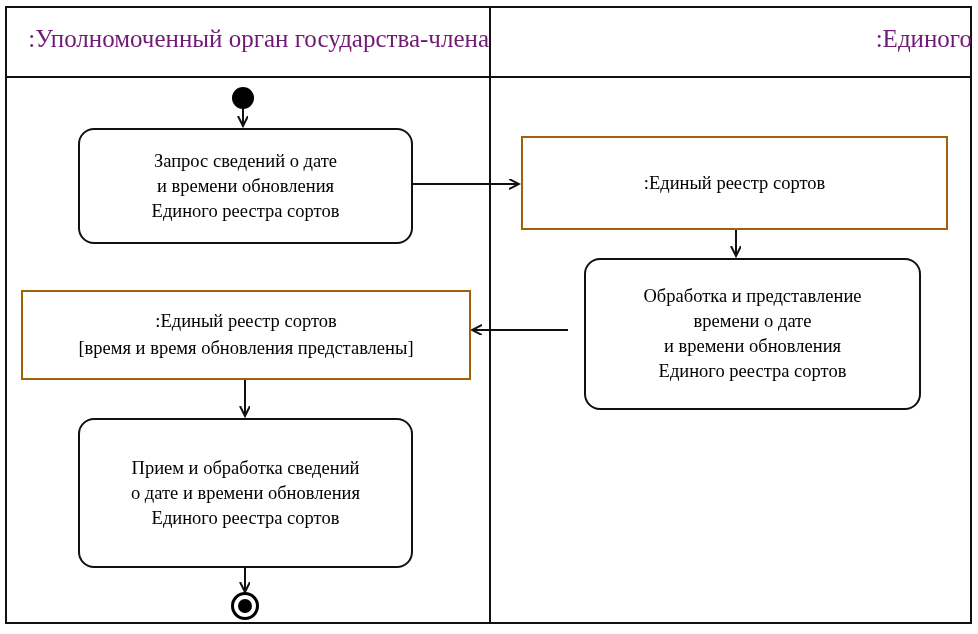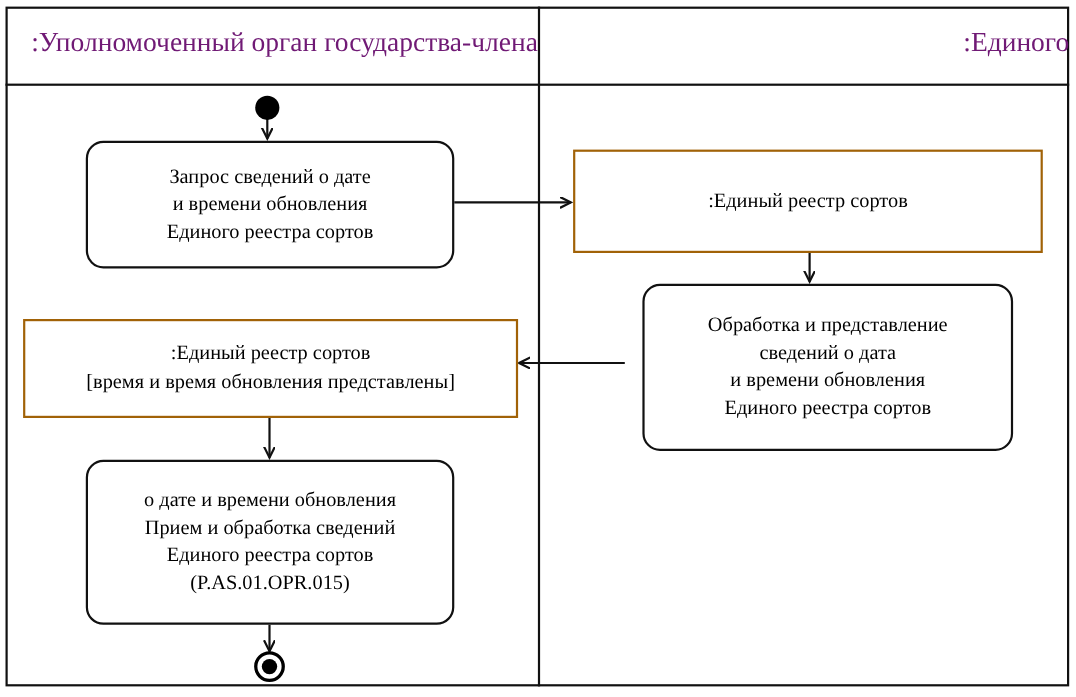--- a/index.html
+++ b/index.html
@@ -163,32 +163,31 @@
     <span class="nline">и времени обновления</span>
     <span class="nline">Единого реестра сортов</span>
   </div>
 
   <div class="objectnode" style="left:521px; top:136px; width:427px; height:94px;">
     <span class="nline">:Единый реестр сортов</span>
   </div>
 
   <div class="activity" style="left:568px; top:258px; width:337px; height:152px;margin-left:16px;">
     <span class="nline">Обработка и представление</span>
-    <span class="nline">сведений о дата</span>
+    <span class="nline">времени о дате</span>
     <span class="nline">и времени обновления</span>
     <span class="nline">Единого реестра сортов</span>
   </div>
 
   <div class="objectnode" style="left:21px; top:290px; width:450px; height:90px;">
     <span class="nline">:Единый реестр сортов</span>
     <span class="nline">[время и время обновления представлены]</span>
   </div>
 
   <div class="activity" style="left:78px; top:418px; width:335px; height:150px;">
+    <span class="nline">Прием и обработка сведений</span>
     <span class="nline">о дате и времени обновления</span>
-    <span class="nline">Прием и обработка сведений</span>
     <span class="nline">Единого реестра сортов</span>
-    <span class="nline">(P.AS.01.OPR.015)</span>
   </div>
 
   <div class="final-node" style="left:231px; top:592px;"></div>
 
 </div>
 
 </body></html>

